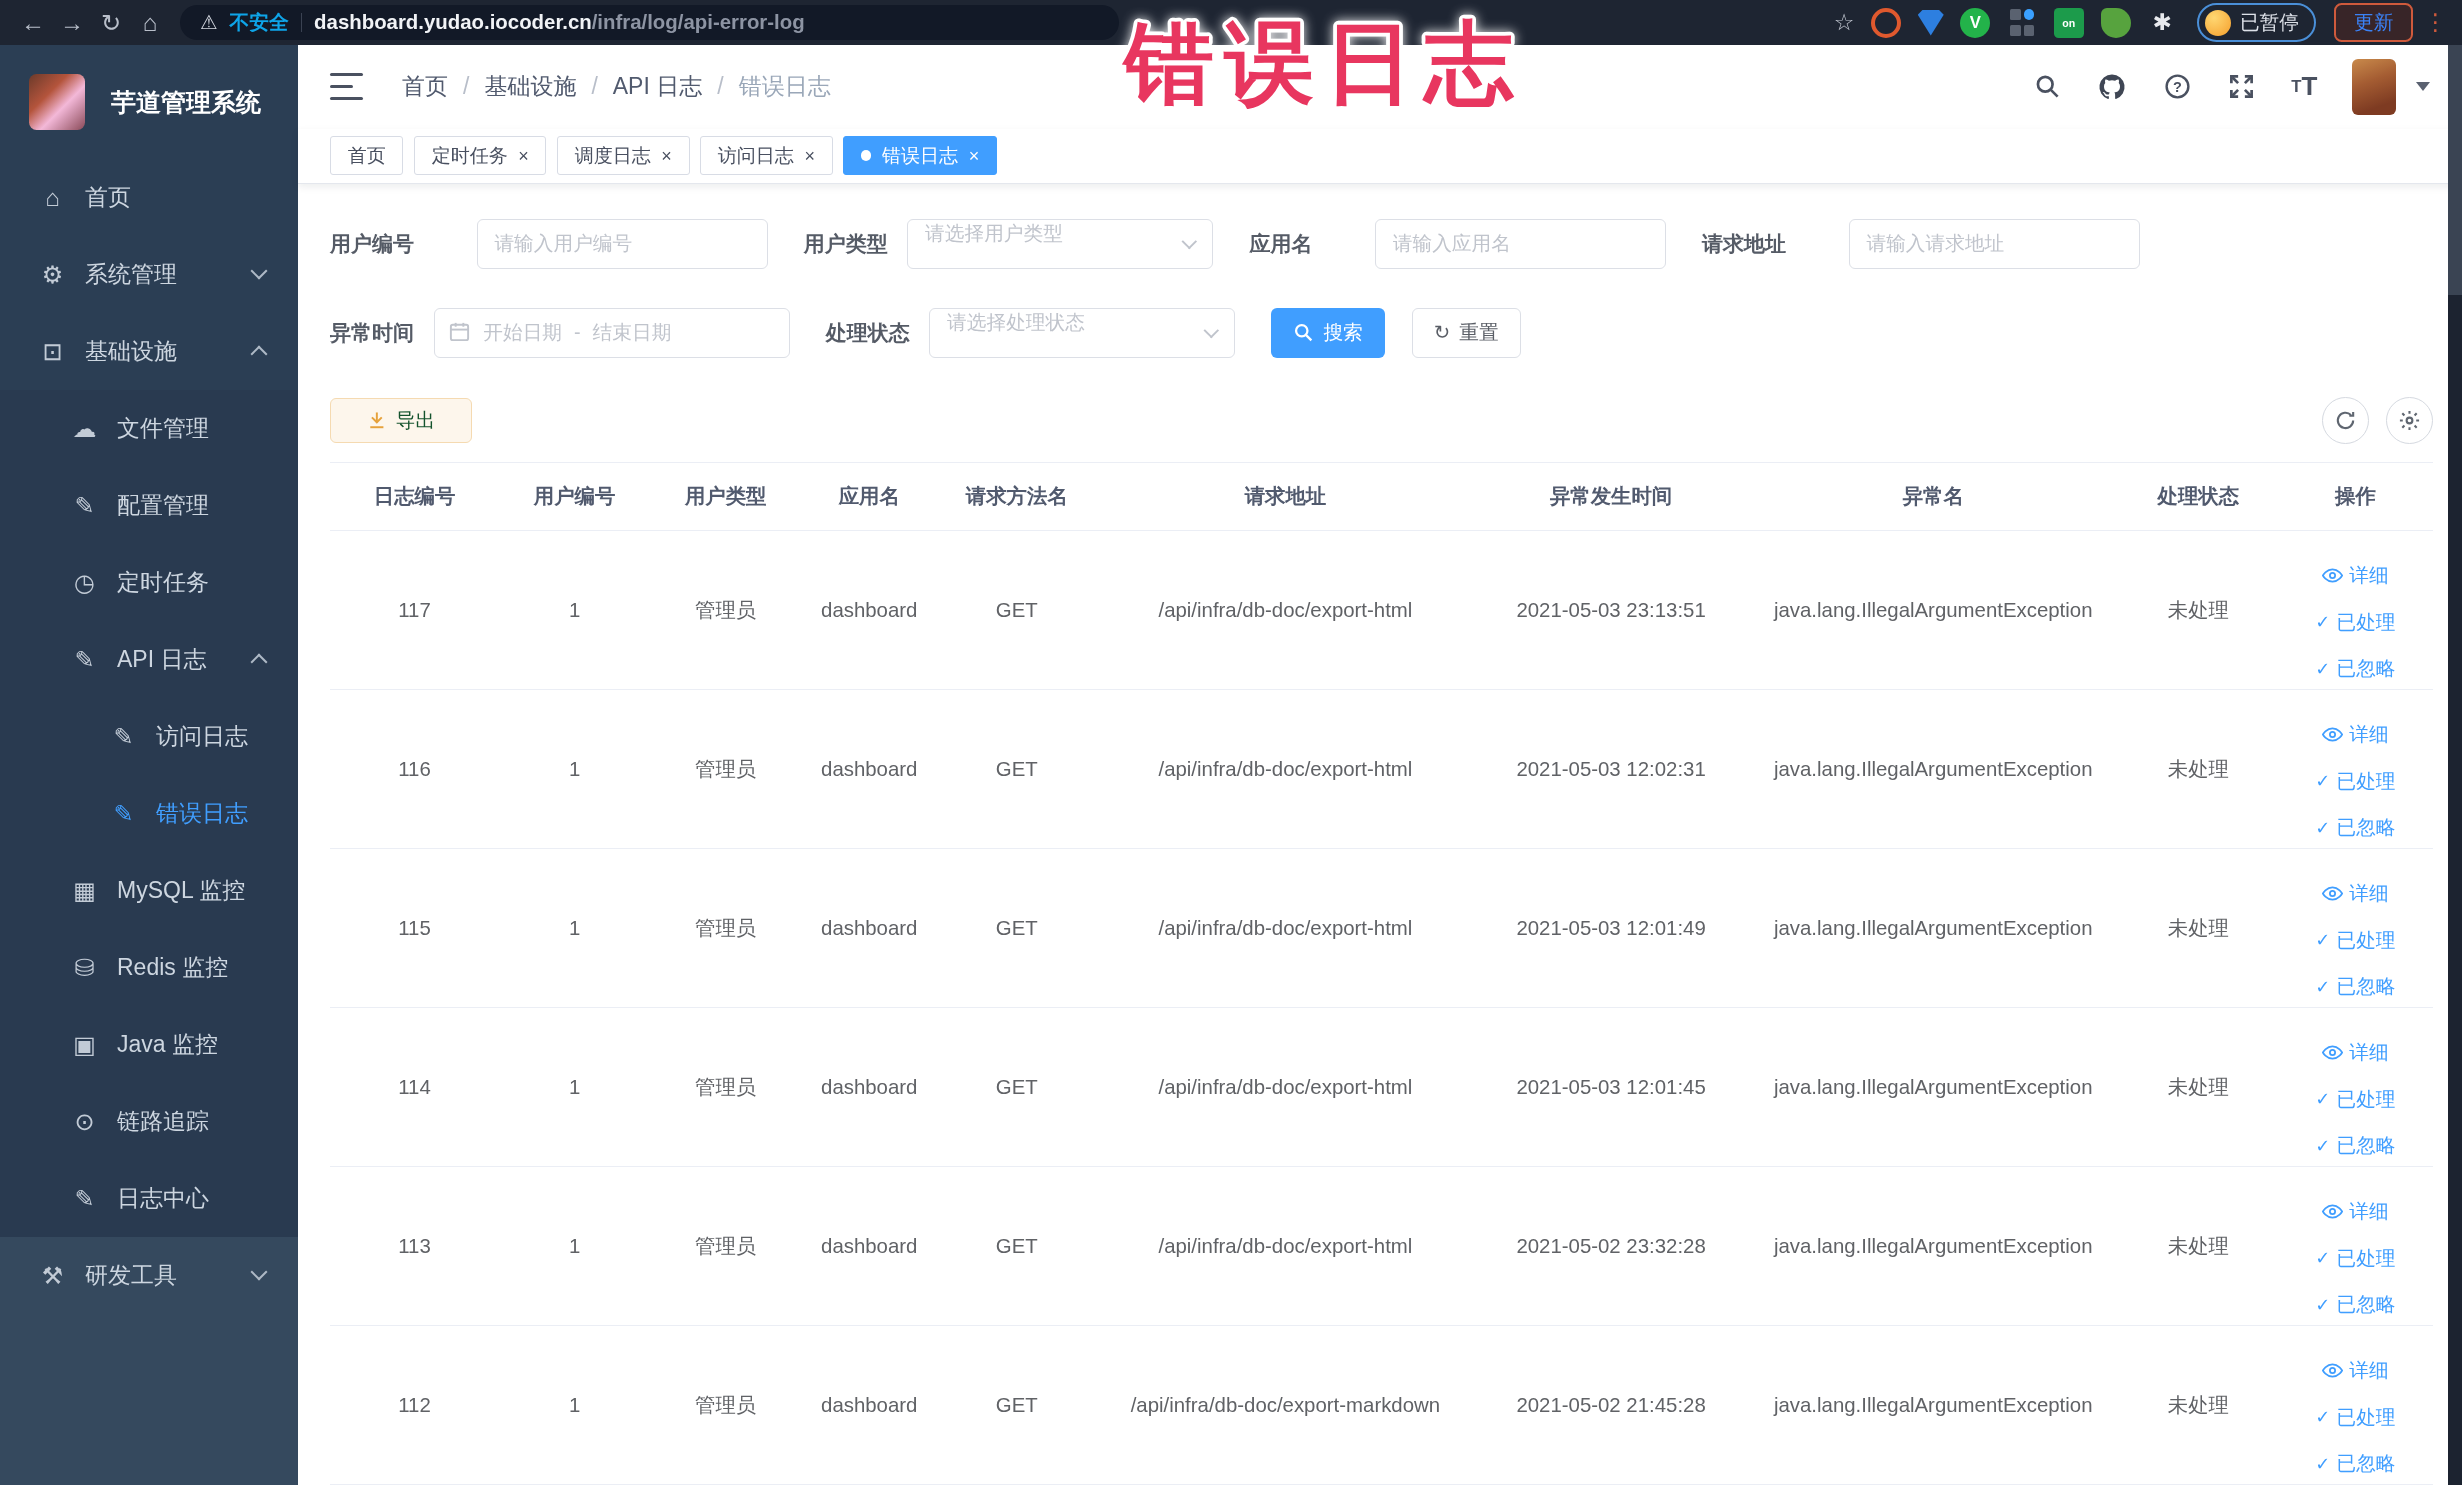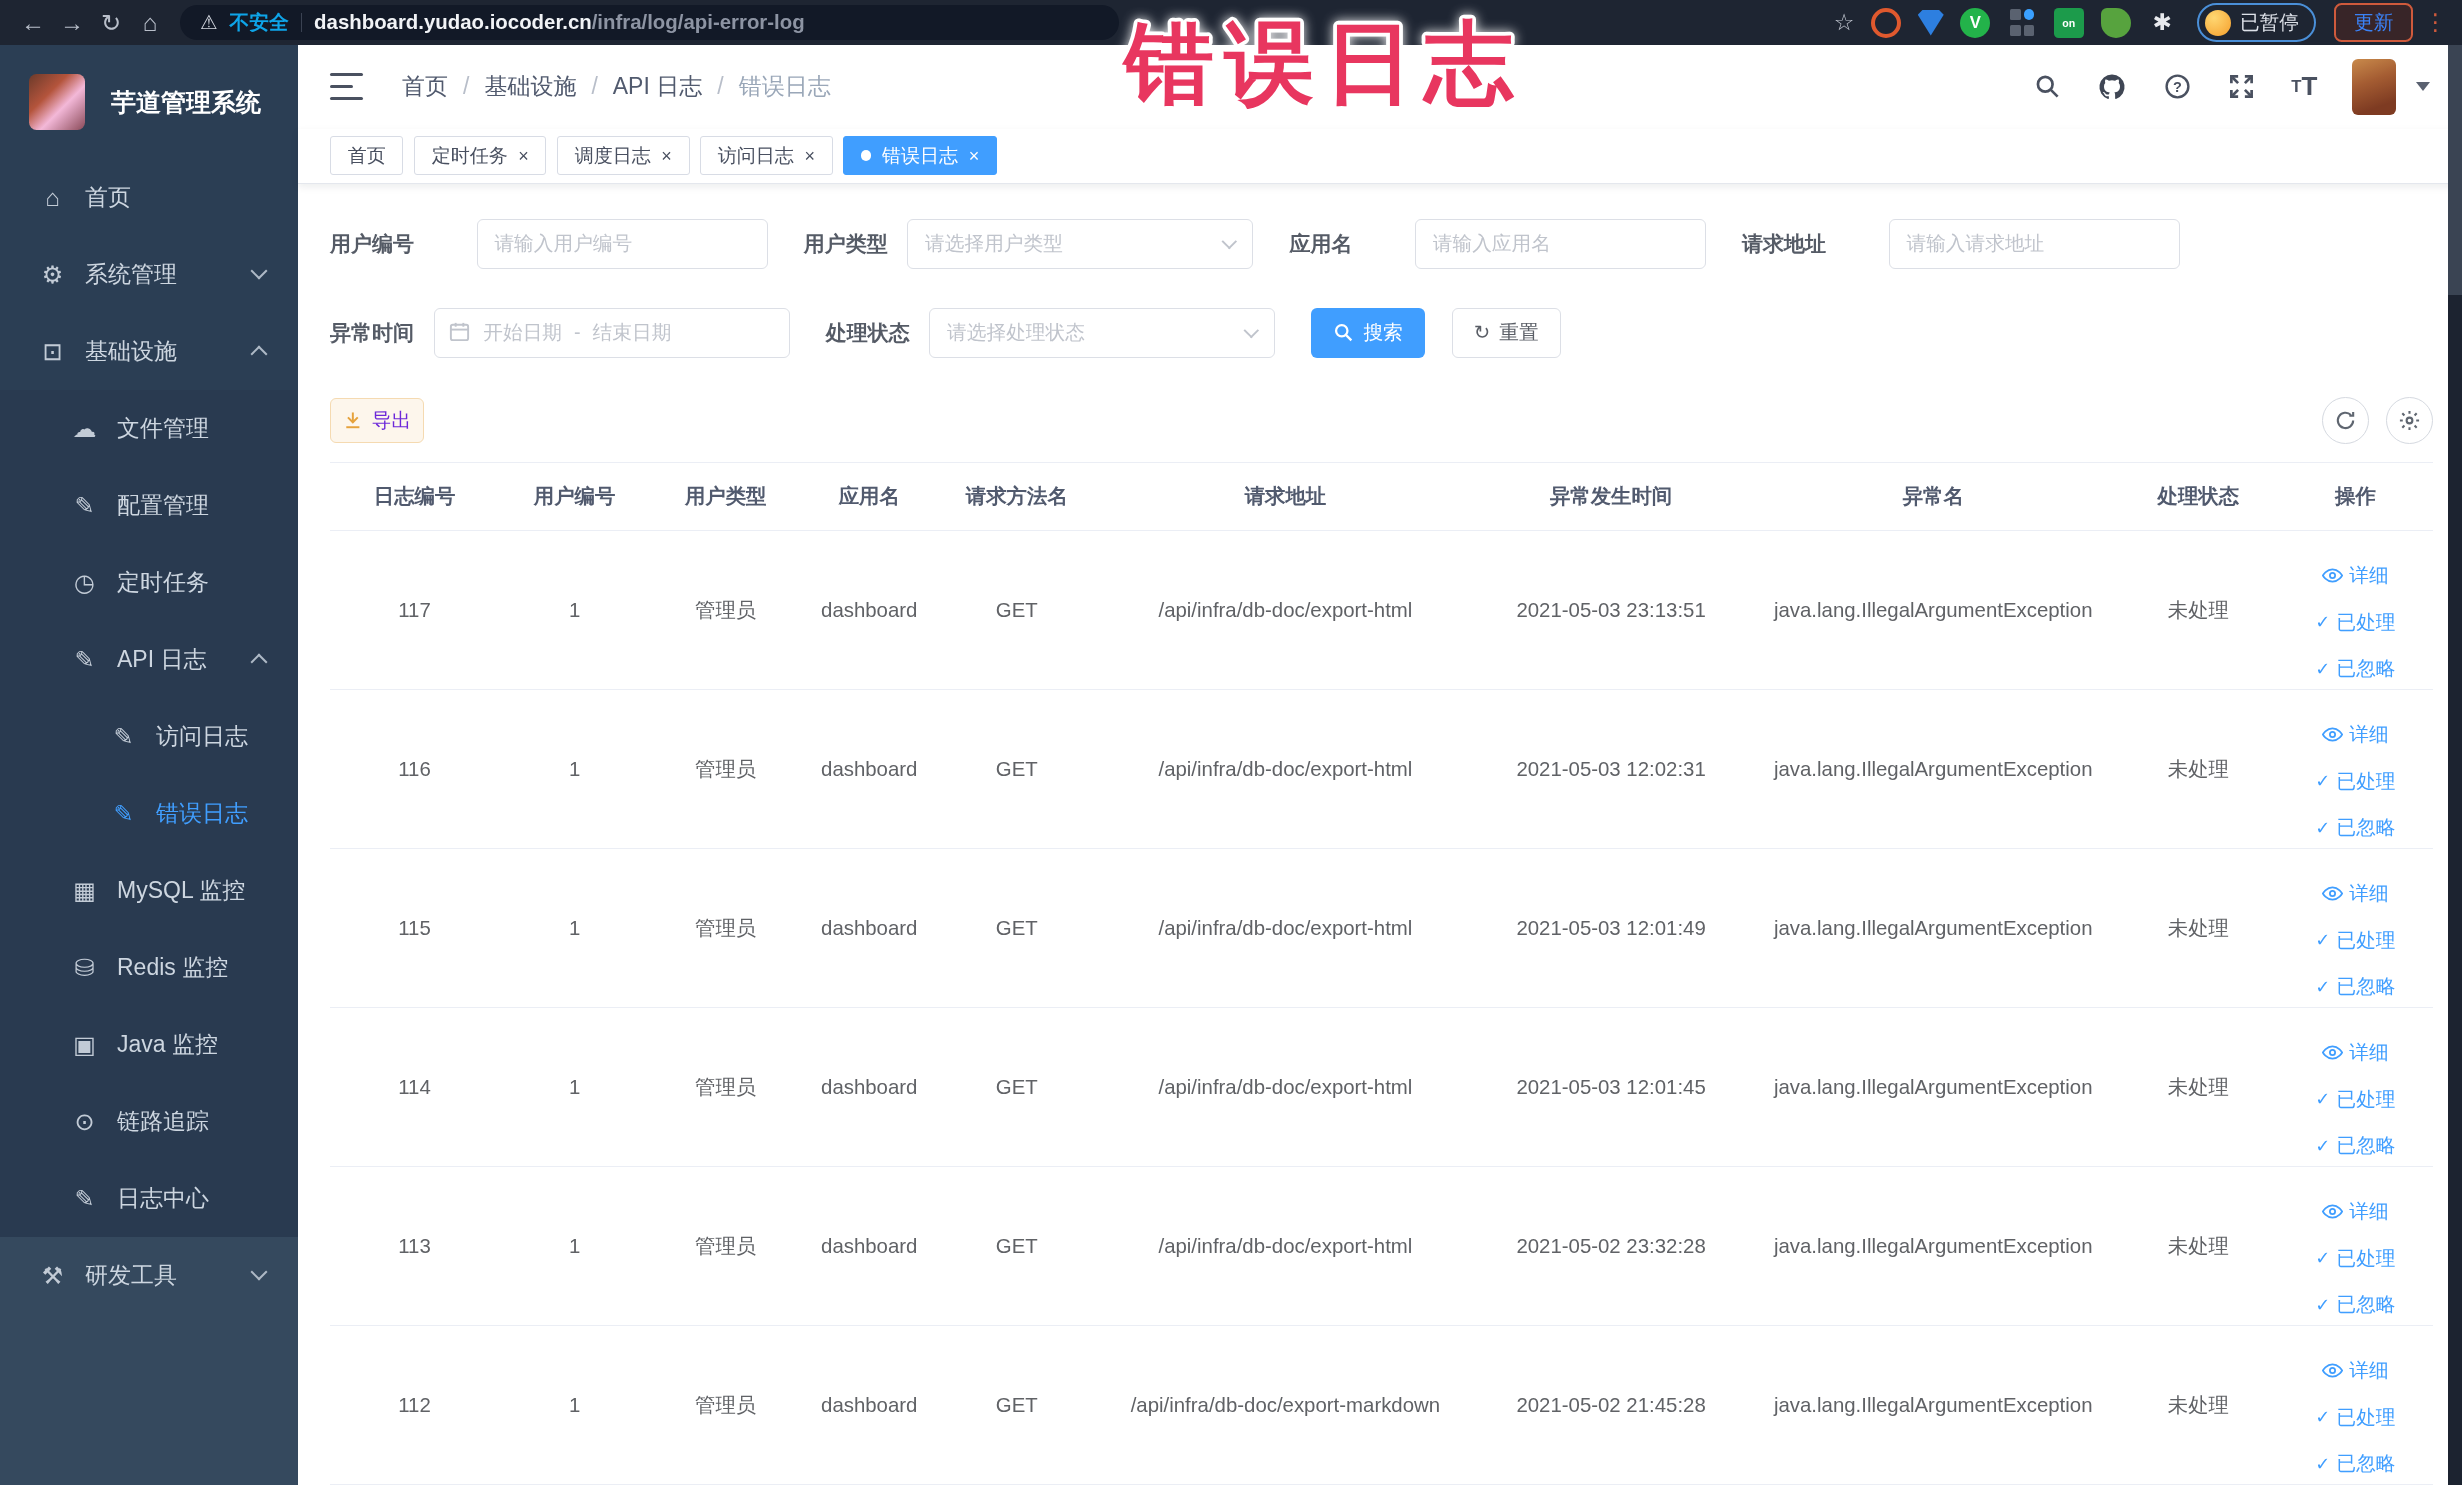--- a/index.html
+++ b/index.html
@@ -92,35 +92,35 @@
 
   
   .content { flex:1; padding:35px 29px 0 32px; }
   .filter-row { display:flex; align-items:center; margin-bottom:39px; }
   .flabel { font-size:21px; font-weight:700; color:#555b66; margin-right:19.7px; }
   .fgroup { display:flex; align-items:center; margin-right:36px; }
   .inp { height:50px; border:1.5px solid #dcdfe6; border-radius:6px; font-size:19.7px;
     color:#606266; padding:0 16.7px; outline:none; background:#fff;margin-left:43px; }
   .inp::placeholder { color:#c0c4cc; }
   .w385 { width:291px; } 
-  .sel { width:346px; height:50px; border:1.5px solid #dcdfe6; border-radius:6px; background:#fff;
-    display:flex; align-items:center; padding:0 16.7px; cursor:pointer; position:relative; }
+  .sel { width:306px; height:50px; border:1.5px solid #dcdfe6; border-radius:6px; background:#fff;
+    display:flex; padding:0 16.7px; cursor:pointer; position:relative; }
   .sel .ph { font-size:19.7px; color:#c0c4cc; }
   .sel .chev { position:absolute; right:18px; top:16.7px; width:10.6px; height:10.6px;
     border-right:2.3px solid #c0c4cc; border-bottom:2.3px solid #c0c4cc; transform:rotate(45deg); }
   .daterange { width:356px; height:50px; border:1.5px solid #dcdfe6; border-radius:6px; background:#fff;
     display:flex; align-items:center; padding:0 13.6px; gap:12px; cursor:pointer; }
   .daterange .ph { font-size:19.7px; color:#c0c4cc; }
   .cal-ic { flex:none; }
   .btn { height:50px; display:flex; align-items:center; gap:9px; border-radius:6px;
     font-size:19.7px; padding:0 21px; cursor:pointer; border:1.5px solid transparent; }
   .btn-primary { background:#409EFF; color:#fff; margin-right:27px; }
   .btn-plain { background:#fff; border-color:#dcdfe6; color:#5a5e66; }
-  .btn-export { height:45px; background:#fdf6ec; border:1.5px solid #f5dab1; color:#6d28d9;
-    display:flex; align-items:center; gap:9px; font-size:19.7px; border-radius:6px; padding:0 12px; cursor:pointer; }
+  .btn-export { height:45px; background:#fdf6ec; border:1.5px solid #f5dab1; color:#14532d;
+    display:flex; align-items:center; gap:9px; font-size:19.7px; border-radius:6px; padding:0 36px; cursor:pointer; }
   .toolbar { display:flex; align-items:center; justify-content:space-between; margin-bottom:18px; }
   .tool-circles { display:flex; gap:16.7px; }
   .circle-btn { width:47px; height:47px; border-radius:50%; border:1.5px solid #d5d9e0; background:#fff;
     display:flex; align-items:center; justify-content:center; cursor:pointer; color:#5f6670; }
 
   
   table.log { width:100%; border-collapse:collapse; border-top:0.8px solid #ebeef5; }
   table.log th { font-size:20.4px; font-weight:700; color:#515a6e; padding:19.7px 4.5px;
     border-bottom:0.8px solid #ebeef5; text-align:center; }
   table.log td { height:159px; font-size:20.4px; color:#606266; text-align:center;

